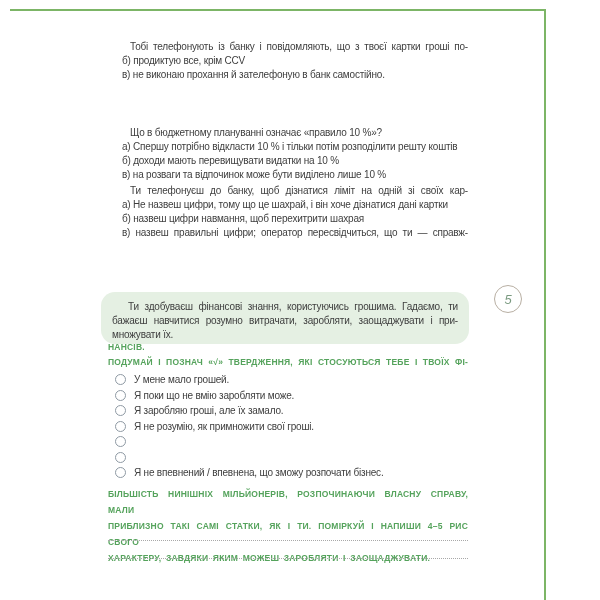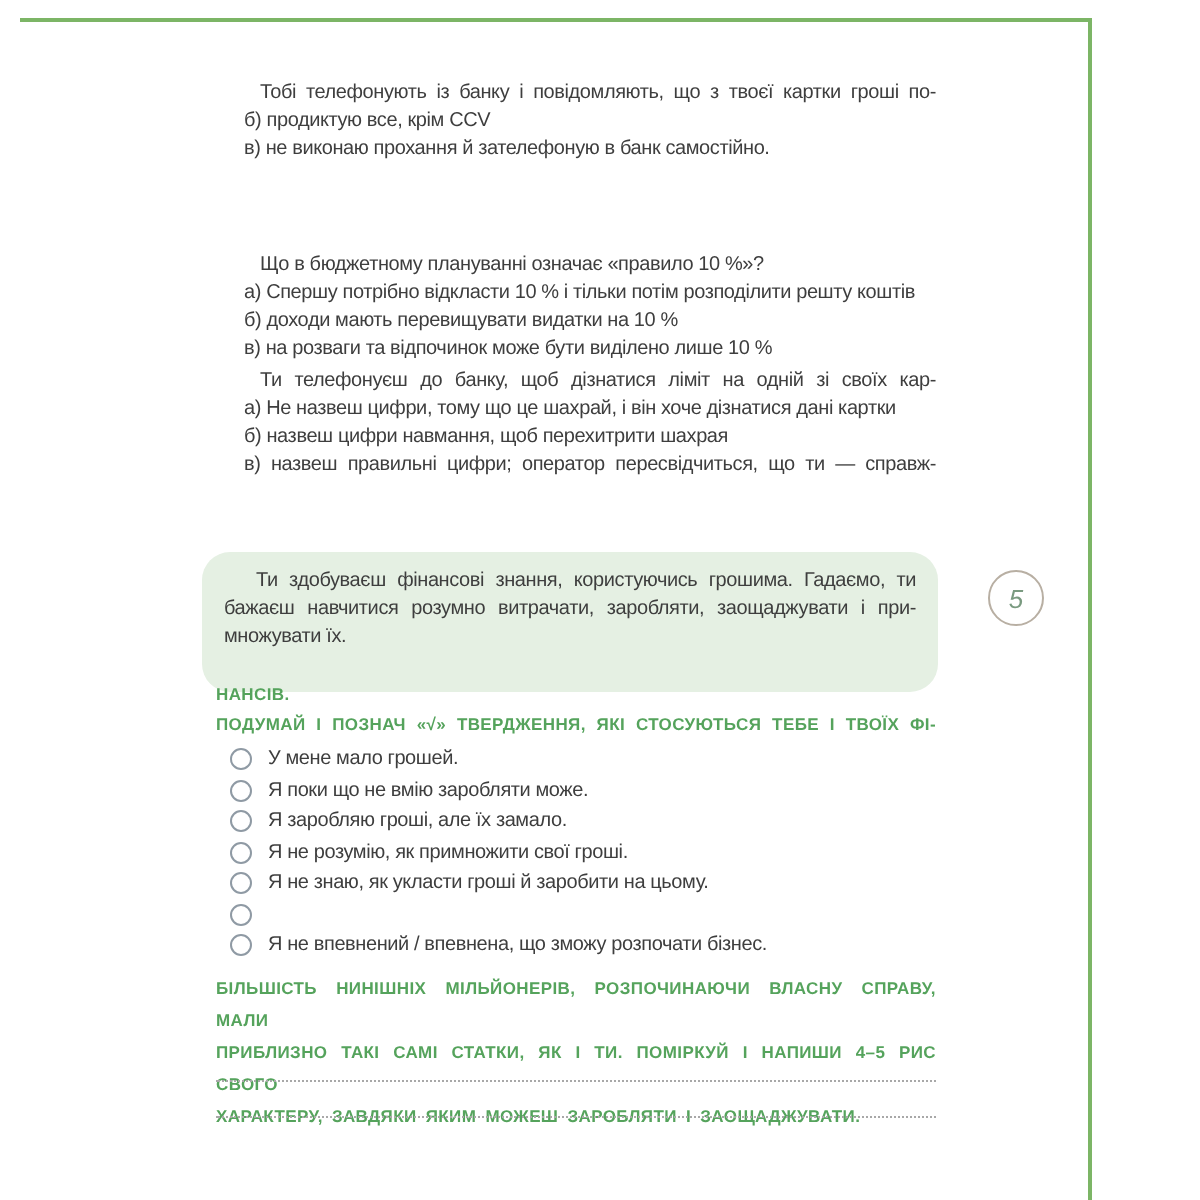--- a/index.html
+++ b/index.html
@@ -15,22 +15,22 @@
 
   .pline{font-size:10px;line-height:14px;letter-spacing:-0.2px;white-space:normal;}
   .pline.jf{text-align:justify;text-align-last:justify;}
   .pline.first{text-indent:22px;}
   .qnum{color:#9d97cd;font-weight:bold;}
   .opt{padding-left:14px;}
   .optcont{padding-left:0;}
 
   
   .note-box{
-    position:absolute;left:101px;top:276px;width:346px;
-    background:#e5f0e3;border-radius:14px;padding:8px 11px 20px 11px;
+    position:absolute;left:101px;top:292px;width:346px;
+    background:#e5f0e3;border-radius:14px;padding:8px 11px 2px 11px;
   }
   .note-box .pline{line-height:14px;}
   .note-box .first{text-indent:16px;}
 
   .page-badge{
     position:absolute;left:494px;top:285px;width:26px;height:26px;border-radius:50%;
     border:1.2px solid #b8afa3;display:flex;align-items:center;justify-content:center;
     font-size:13px;color:#7a9a80;font-style:italic;background:#fff;
   }
 
@@ -105,21 +105,20 @@
     <div class="chk-row">
       <span class="chk-circle"></span>
       <div class="chk-label">Я заробляю гроші, але їх замало.</div>
     </div>
     <div class="chk-row">
       <span class="chk-circle"></span>
       <div class="chk-label">Я не розумію, як примножити свої гроші.</div>
     </div>
     <div class="chk-row">
       <span class="chk-circle"></span>
-      <div class="chk-label">Я не знаю, як укласти гроші й заробити на цьому.</div>
     </div>
     <div class="chk-row">
       <span class="chk-circle"></span>
     </div>
     <div class="chk-row">
       <span class="chk-circle"></span>
       <div class="chk-label">Я не впевнений / впевнена, що зможу розпочати бізнес.</div>
     </div>
   </div>
 <div id="task2" class="sec" style="top:486px">

